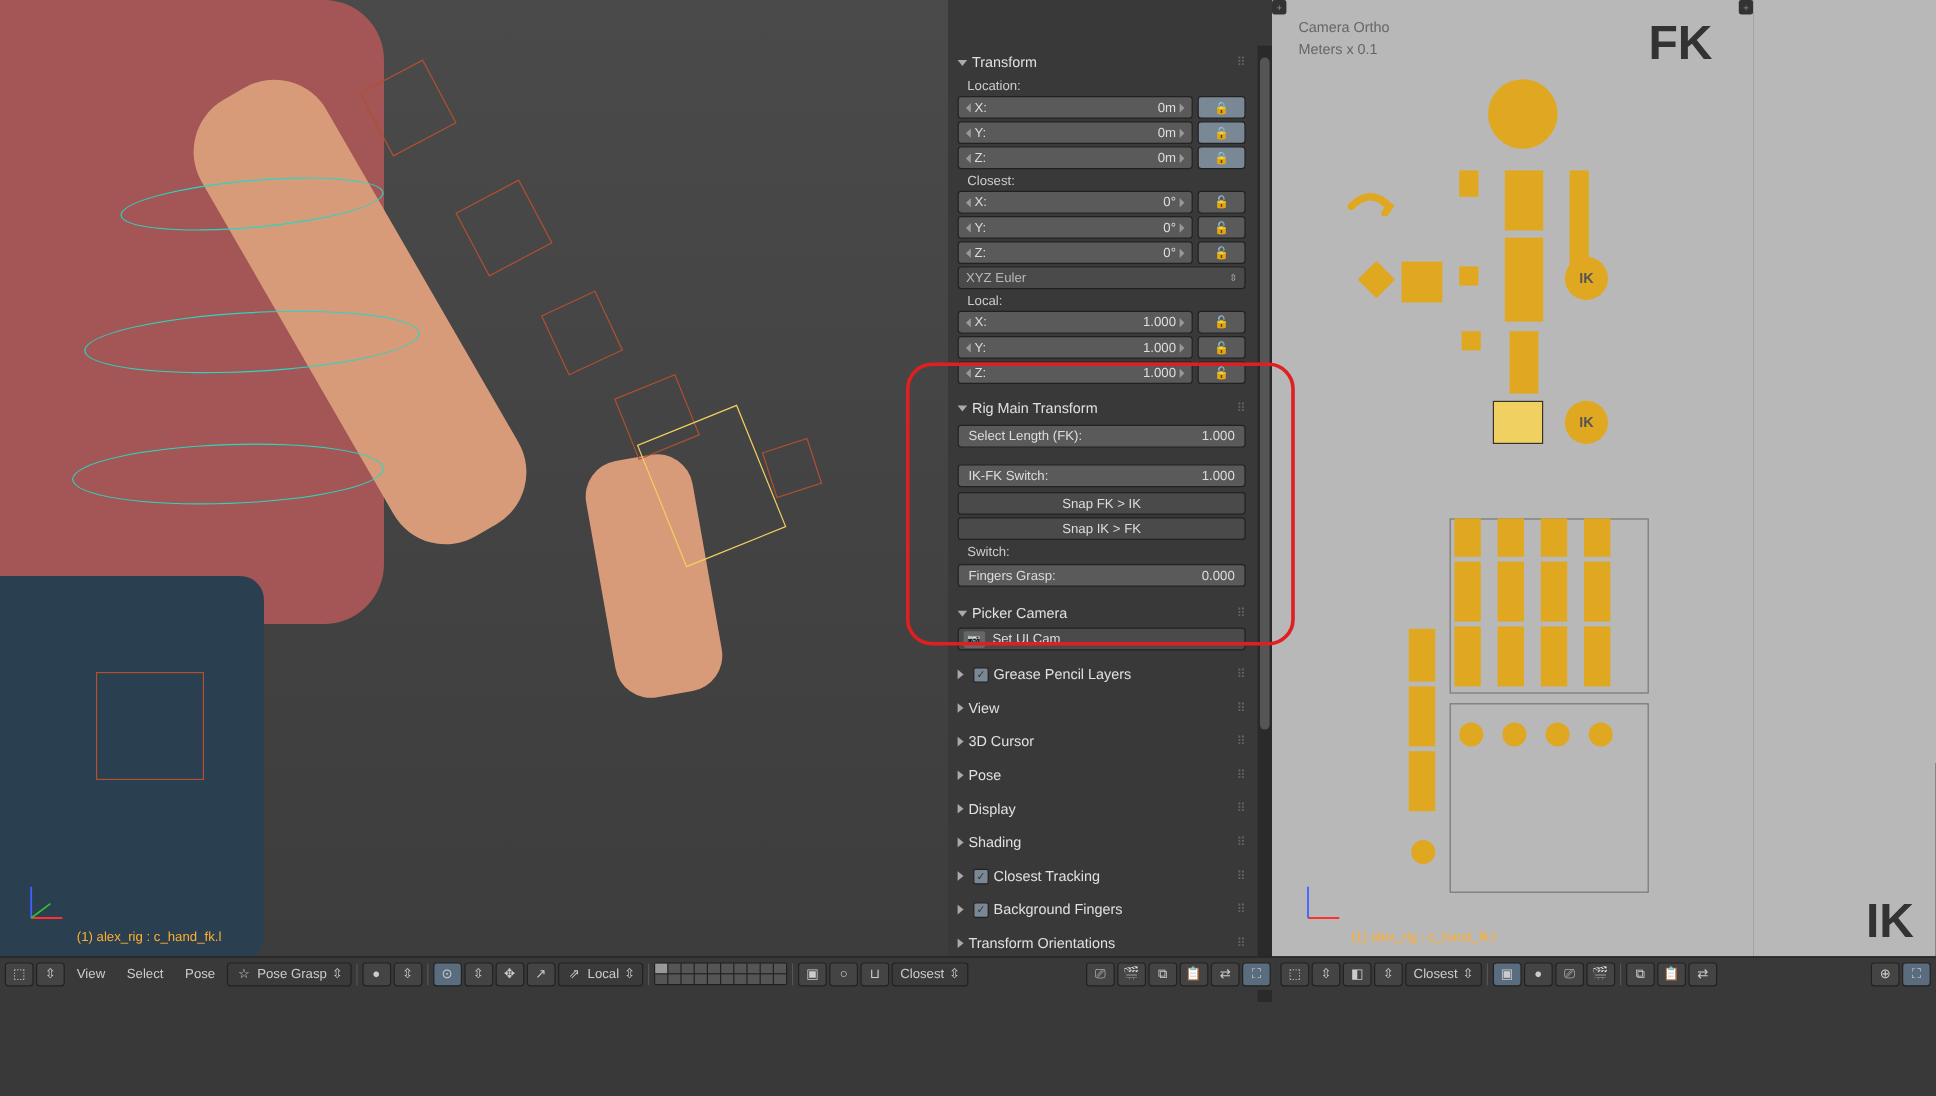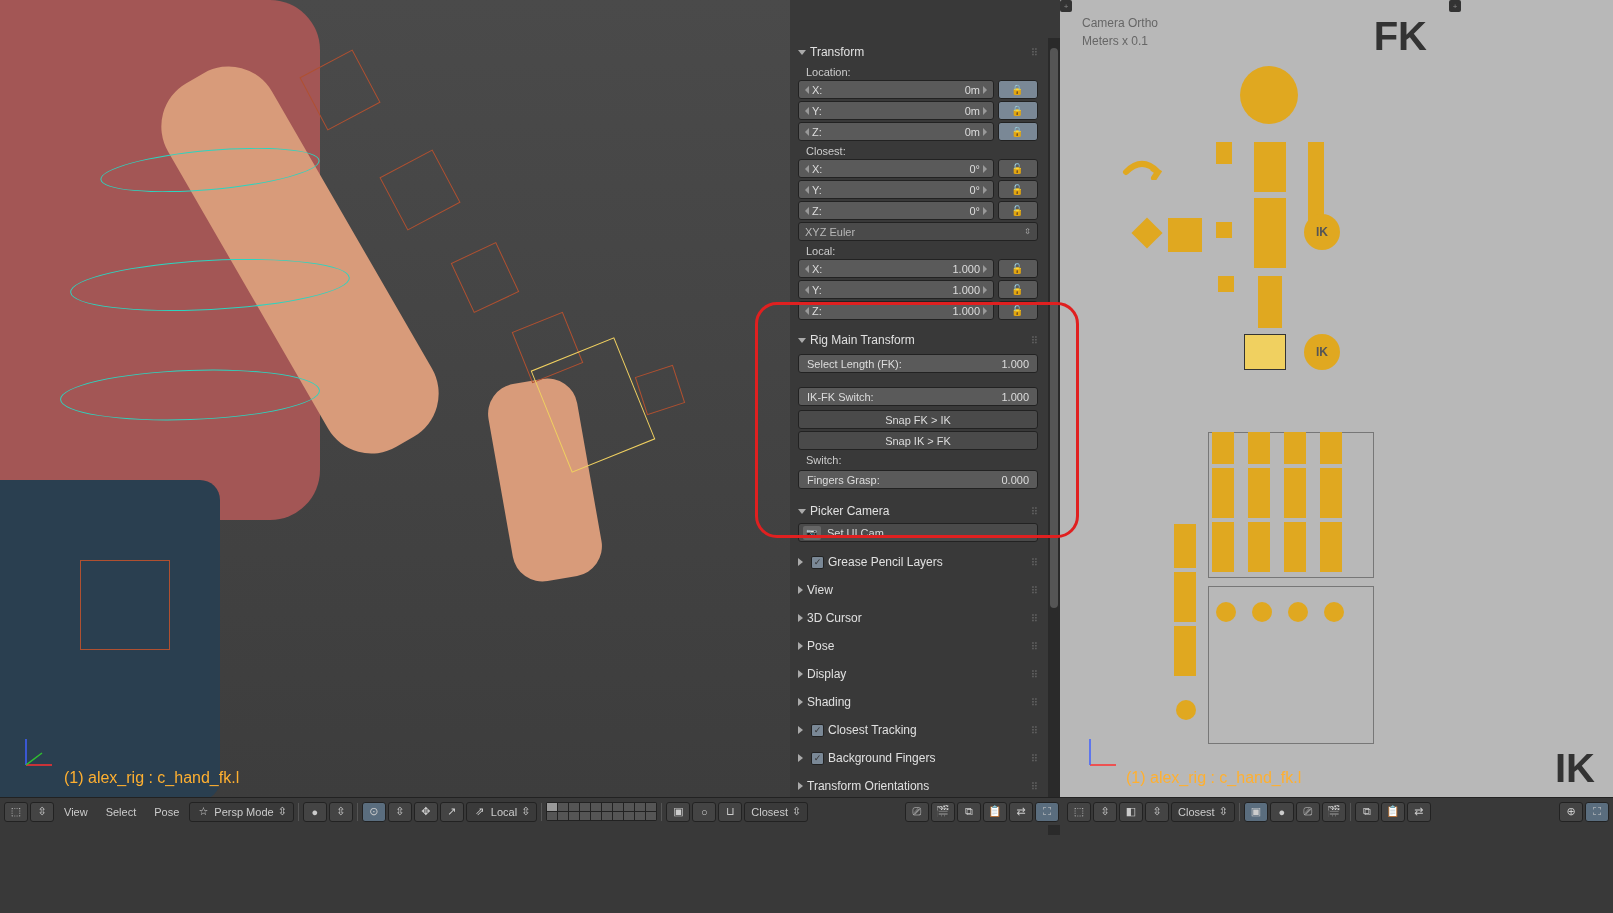--- a/index.html
+++ b/index.html
@@ -3,21 +3,21 @@
 <meta charset="utf-8">
 <style>
 * { margin: 0; padding: 0; box-sizing: border-box; font-family: sans-serif; }
 body { background: #393939; color: #b8b8b8; font-size: 11px; width: 1613px; height: 913px; overflow: hidden; position: relative; }
 
 .main-layout { display: flex; height: 100%; }
 
 
 .viewport-left { width: 790px; height: 797px; background: linear-gradient(180deg, #4a4a4a 0%, #3d3d3d 100%); position: relative; overflow: hidden; }
 .viewport-overlay { position: absolute; top: 14px; left: 20px; color: #ddd; font-size: 12px; line-height: 18px; }
-.obj-label { position: absolute; bottom: 10px; left: 64px; color: #ffb030; font-size: 16px; }
+.obj-label { position: absolute; bottom: 10px; left: 64px; color: #ffb030; font-size: 11px; }
 .axis-gizmo { position: absolute; left: 20px; bottom: 26px; width: 36px; height: 36px; }
 
 
 .character { position: absolute; left: -40px; top: 0; width: 540px; height: 840px; }
 .shirt { position: absolute; left: 0; top: 0; width: 360px; height: 520px; background: #a35655; border-radius: 0 50px 50px 0; }
 .arm { position: absolute; left: 280px; top: 50px; width: 120px; height: 420px; background: #d89b7a; transform: rotate(-30deg); border-radius: 50px; }
 .hand { position: absolute; left: 540px; top: 380px; width: 90px; height: 200px; background: #d89b7a; border-radius: 30px; transform: rotate(-10deg); }
 .jeans { position: absolute; left: 0; top: 480px; width: 260px; height: 320px; background: #2a3f50; border-radius: 20px; }
 .rig-ellipse { position: absolute; border: 1px solid #2dd4bf; border-radius: 50%; }
 .rig-box { position: absolute; border: 1px solid #b05030; }
@@ -435,21 +435,21 @@
       <span class="tb-icon">⬚</span>
     </div>
   <div class="tb-btn icon-only">
       <span>⇳</span>
     </div>
   <span class="tb-menu">View</span>
   <span class="tb-menu">Select</span>
   <span class="tb-menu">Pose</span>
   <div class="tb-dd">
       <span class="tb-icon">☆</span>
-      <span>Persp Mode</span>
+      <span>Pose Grasp</span>
       <span>⇳</span>
     </div>
   <div class="tb-sep"></div>
   <div class="tb-btn icon-only">
       <span class="tb-icon">●</span>
     </div>
   <div class="tb-btn icon-only">⇳</div>
   <div class="tb-sep"></div>
   <div class="tb-btn icon-only active">
       <span class="tb-icon">⊙</span>

